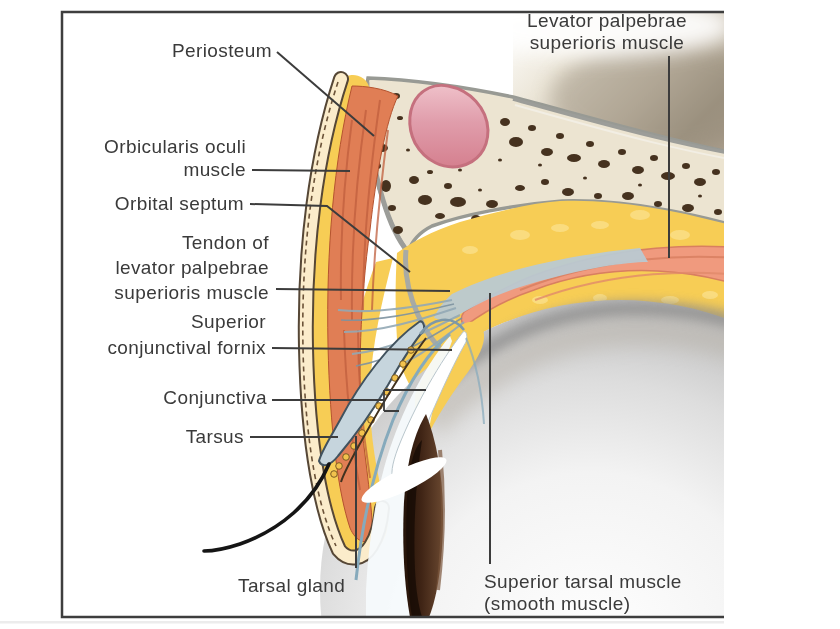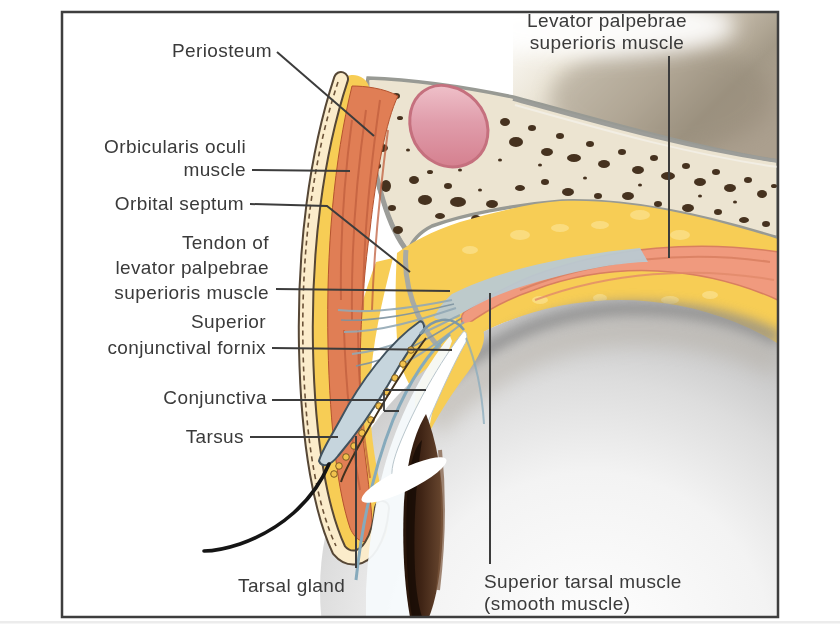--- a/index.html
+++ b/index.html
@@ -1,16 +1,16 @@
 <!DOCTYPE html>
 <html><head>
 <meta charset="utf-8">
 <style>
   html,body{margin:0;padding:0;background:#ffffff;}
-  #stage{position:relative;width:840px;height:629px;background:#ffffff;overflow:hidden;
+  #stage{position:relative;width:724px;height:629px;background:#ffffff;overflow:hidden;
          font-family:"Liberation Sans", sans-serif;}
   svg{position:absolute;left:0;top:0;}
   text{font-family:"Liberation Sans", sans-serif;font-size:19px;fill:#3a3a3a;letter-spacing:0.4px;}
 </style>
 </head>
 <body>
 
 <div id="stage">
 <svg width="840" height="629" viewBox="0 0 840 629">
   <defs>

